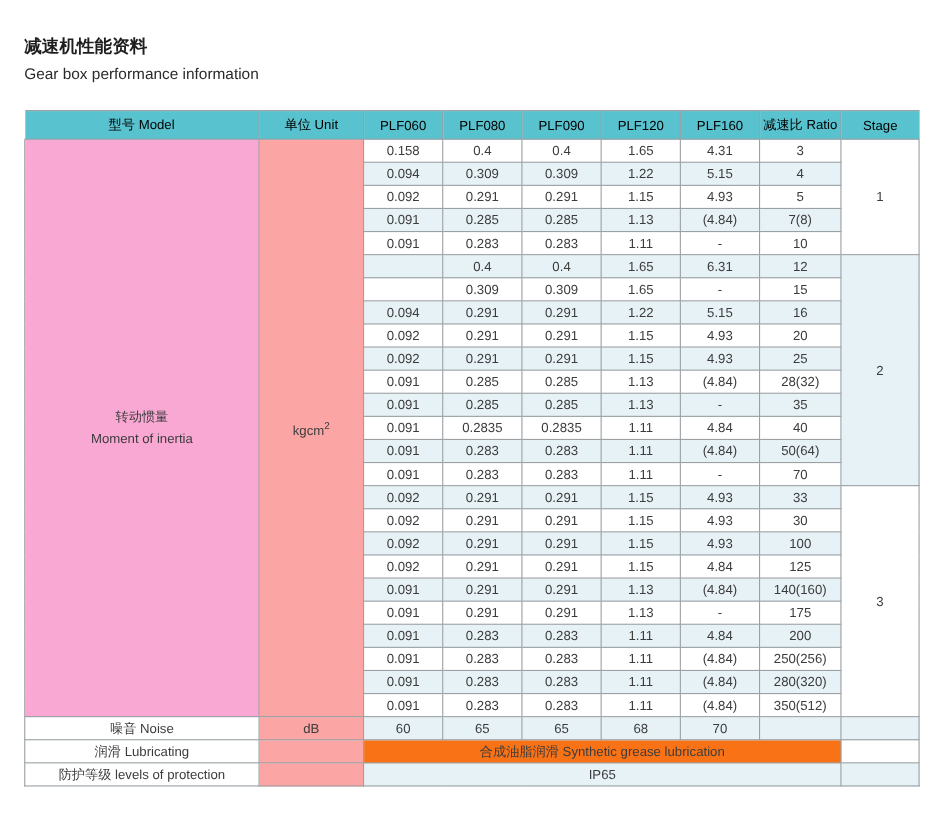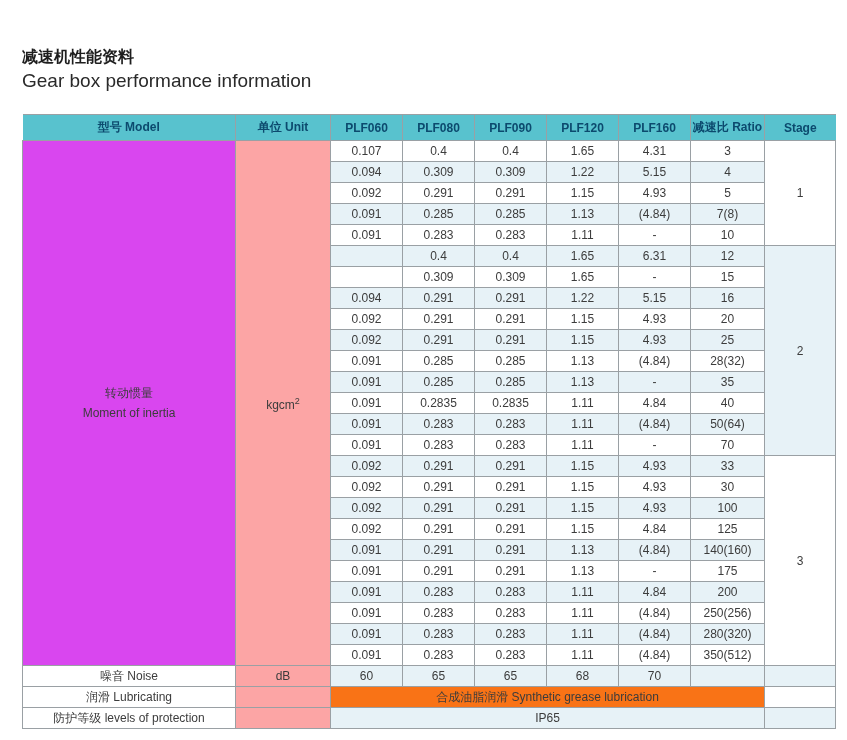--- a/index.html
+++ b/index.html
@@ -4,61 +4,61 @@
 <style>
   * { box-sizing: border-box; }
   html, body {
     margin: 0; padding: 0;
     width: 847px; height: 740px;
     background: #ffffff;
     font-family: "Liberation Sans", "DejaVu Sans", sans-serif;
     color: #3c3c3c;
     overflow: hidden;
   }
-  .page { padding: 47px 0 0 22px; }
+  .page { padding: 33px 0 0 22px; }
 
   .title-zh {
     font-size: 16px; font-weight: 700; color: #1e1e1e;
     margin: 0; line-height: 20px;
   }
   .title-en {
-    font-size: 19px; font-weight: 400; color: #2a2a2a;
+    font-size: 14px; font-weight: 400; color: #2a2a2a;
     margin: 5px 0 24px 0; line-height: 18px;
   }
 
   table.perf {
     border-collapse: collapse;
     table-layout: fixed;
     width: 813px;
     font-size: 12px;
   }
   table.perf th, table.perf td {
     border: 1px solid #9aa0a4;
     padding: 0;
     text-align: center;
     vertical-align: middle;
   }
   thead th {
     background: #58c2ce;
-    color: #0c4a6e;
-    font-weight: 700;
+    color: #000000;
+    font-weight: 400;
     height: 26px;
     border-top: none;
     border-color: #7fb6bd;
   }
   thead th:first-child { border-left: none; }
   thead th:last-child  { border-right: none; margin-top: 21px; }
 
   tbody td { height: 21px; line-height: 20px; background: #ffffff; }
   td.stripe { background: #e7f2f7; }
 
   td.model-cell {
     text-align: left;
     padding-left: 13px;
-    background: #d946ef;
+    background: #f9a8d4;
   }
   td.model-cell div { line-height: 20px; }
 
   td.unit-cell { background: #fca5a5; }
   td.unit-cell sup { font-size: 9px; }
 
   td.label-cell {
     text-align: left;
     padding-left: 13px;
     background: #ffffff;
@@ -101,21 +101,21 @@
       </tr>
     </thead>
     <tbody>
 
     <tr>
           <td rowspan="25" class="model-cell">
             <div>转动惯量</div>
             <div>Moment of inertia</div>
           </td>
           <td rowspan="25" class="unit-cell"><span>kgcm</span><sup>2</sup></td>
-          <td>0.107</td>
+          <td>0.158</td>
           <td>0.4</td>
           <td>0.4</td>
           <td>1.65</td>
           <td>4.31</td>
           <td>3</td>
           <td rowspan="5" class="stage-cell">1</td>
         </tr>
         <tr>
           <td class="stripe">0.094</td>
           <td class="stripe">0.309</td>

